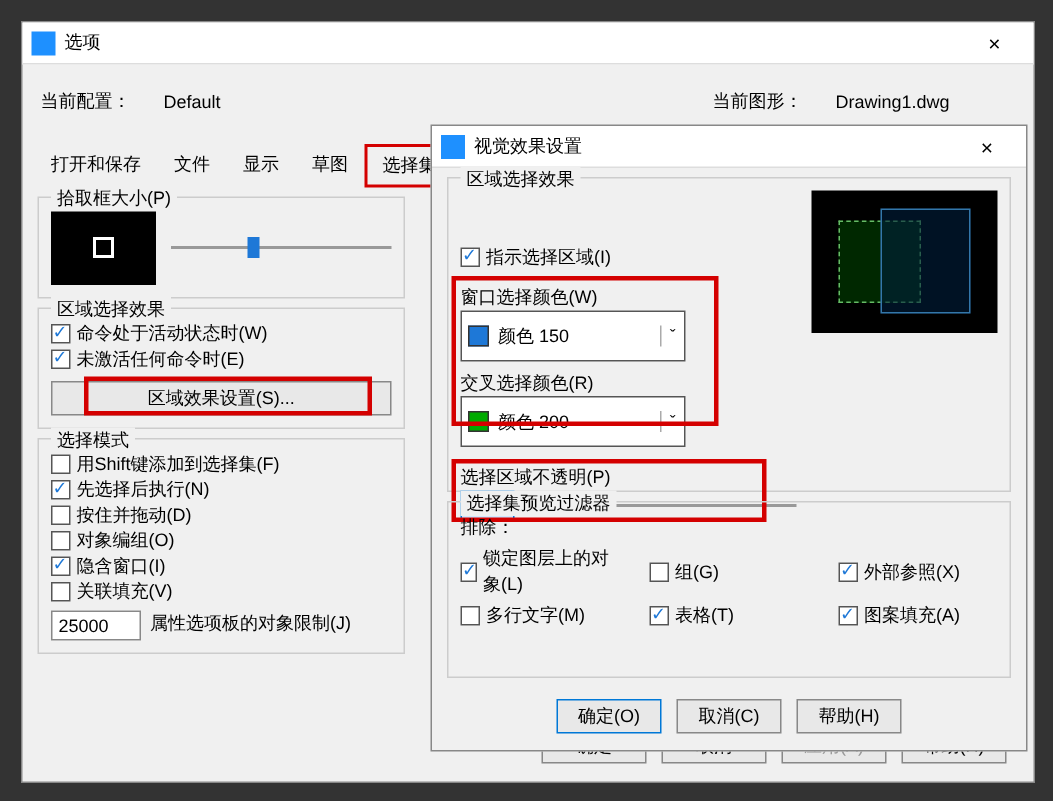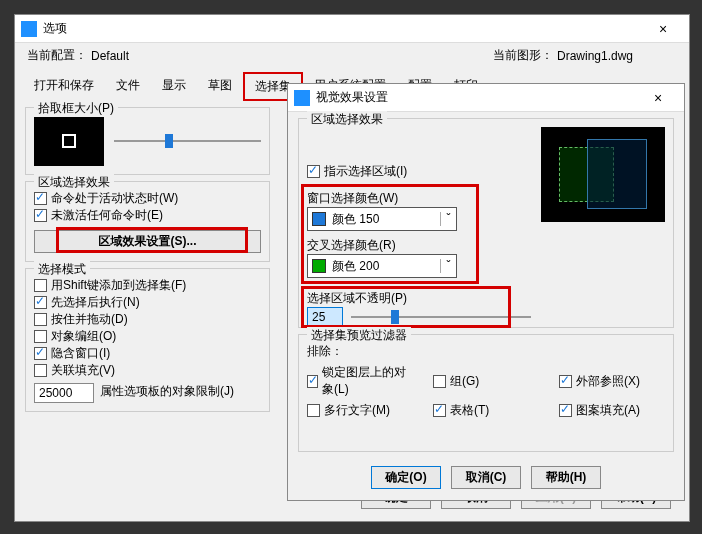--- a/index.html
+++ b/index.html
@@ -5,39 +5,39 @@
   * { box-sizing: border-box; font-family: "Microsoft YaHei", SimSun, sans-serif; font-size: 12px; }
   body { margin: 0; background: #333; width: 702px; height: 534px; position: relative; overflow: hidden; }
   .dialog { position: absolute; background: #f0f0f0; border: 1px solid #888; }
   .titlebar { display: flex; align-items: center; height: 28px; padding: 0 6px; background: #fff; border-bottom: 1px solid #ddd; }
   .titlebar .icon { width: 16px; height: 16px; background: #1e90ff; margin-right: 6px; }
   .titlebar .title { flex: 1; }
   .titlebar .close { width: 40px; text-align: center; cursor: pointer; font-size: 14px; font-family: Arial; }
   .tabs { display: flex; padding: 4px 8px 0 8px; }
   .tab { padding: 4px 10px; border: 1px solid transparent; cursor: pointer; white-space: nowrap; }
   .tab.hl { border: 2px solid #d40000; }
-  .row { display: flex; align-items: center; padding: 4px 12px; gap: 4px; }
+  .row { display: flex; align-items: center; padding: 16px 12px; gap: 22px; }
   .label { white-space: nowrap; }
   .groupbox { border: 1px solid #ccc; margin: 6px 10px; position: relative; padding: 8px; }
   .gtitle { position: absolute; top: -8px; left: 8px; background: #f0f0f0; padding: 0 4px; }
   .sliderarea { display: flex; align-items: center; gap: 10px; }
   .blackbox { background: #000; width: 70px; height: 50px; display: flex; align-items: center; justify-content: center; }
   .pickbox { width: 14px; height: 14px; border: 2px solid #fff; }
   .slider { flex: 1; height: 2px; background: #999; position: relative; }
   .slider .thumb { position: absolute; top: -6px; width: 8px; height: 14px; background: #1e78d7; }
   .checkbox { display: flex; align-items: center; gap: 4px; }
   .cb { width: 13px; height: 13px; border: 1px solid #555; background: #fff; position: relative; }
   .cb.checked::after { content: "✓"; position: absolute; top: -3px; left: 0; font-size: 12px; color: #1e78d7; }
-  .btn { padding: 2px 4px; border: 1px solid #888; background: #e8e8e8; cursor: pointer; min-width: 70px; text-align: center; font-weight: bold; }
+  .btn { padding: 2px 4px; border: 1px solid #888; background: #e8e8e8; cursor: pointer; min-width: 70px; text-align: center; }
   .btn.wide { min-width: 160px; }
   .btn.disabled { color: #999; }
   .btn.default { border: 1px solid #0078d7; }
   .input { border: 1px solid #888; background: #fff; padding: 2px 4px; width: 60px; }
   .input.hl { border: 1px solid #0078d7; background: #cde8ff; }
-  .combo { display: flex; align-items: center; border: 1px solid #555; background: #fff; height: 24px; width: 150px; }
+  .combo { display: flex; align-items: center; border: 1px solid #555; background: #fff; height: 34px; width: 150px; }
   .combo .swatch { width: 14px; height: 14px; margin: 0 4px; border: 1px solid #333; }
   .combo .txt { flex: 1; padding: 0 2px; }
   .combo .arrow { width: 16px; text-align: center; border-left: 1px solid #aaa; }
   .hlbox { border: 3px solid #d40000; position: absolute; pointer-events: none; }
   .preview { background: #000; width: 170px; height: 95px; position: relative; }
   .preview .box1 { position: absolute; left: 18px; top: 20px; width: 55px; height: 55px; border: 1px dashed #6b6; background: rgba(0,80,0,0.5); }
   .preview .box2 { position: absolute; right: 18px; top: 12px; width: 60px; height: 70px; border: 1px solid #37a; background: rgba(0,30,60,0.6); }
   .footer { display: flex; gap: 10px; justify-content: center; padding: 8px 14px; }
 </style>
 </head>

